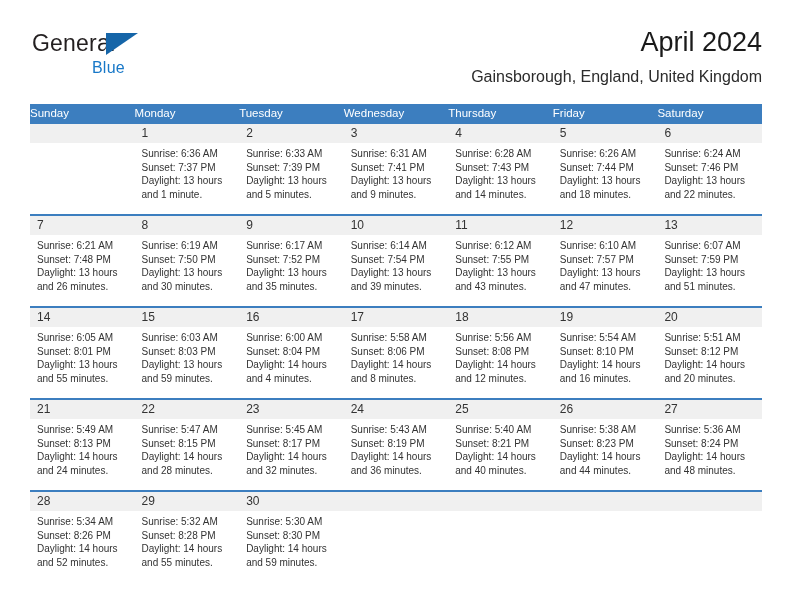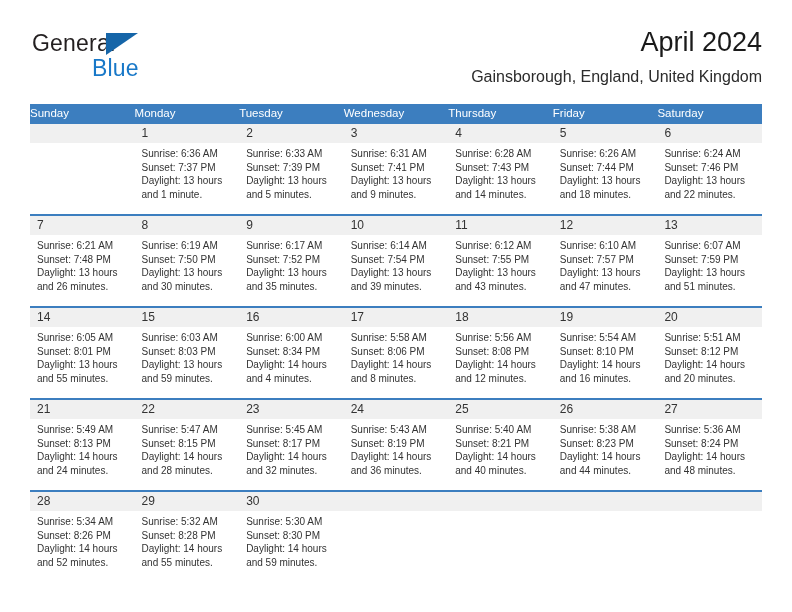--- a/index.html
+++ b/index.html
@@ -53,21 +53,21 @@
     top: 3px;
     width: 0;
     height: 0;
     border-left: 32px solid #1565a8;
     border-bottom: 22px solid transparent;
   }
   .brand-blue {
     position: absolute;
     left: 62px;
     top: 25px;
-    font-size: 23px;
+    font-size: 16px;
     line-height: 26px;
     letter-spacing: 0.2px;
     color: #1878c8;
     font-family: "Liberation Sans", sans-serif;
   }
 
   .title-block {
     position: absolute;
     right: 0;
     top: 0;
@@ -360,21 +360,21 @@
                 <div>Daylight: 13 hours</div>
                 <div>and 59 minutes.</div>
               </div>
             </div>
           </td>
           <td>
             <div class="cell-inner">
               <div class="daynum-band">16</div>
               <div class="lines">
                 <div>Sunrise: 6:00 AM</div>
-                <div>Sunset: 8:34 PM</div>
+                <div>Sunset: 8:04 PM</div>
                 <div>Daylight: 14 hours</div>
                 <div>and 4 minutes.</div>
               </div>
             </div>
           </td>
           <td>
             <div class="cell-inner">
               <div class="daynum-band">17</div>
               <div class="lines">
                 <div>Sunrise: 5:58 AM</div>

